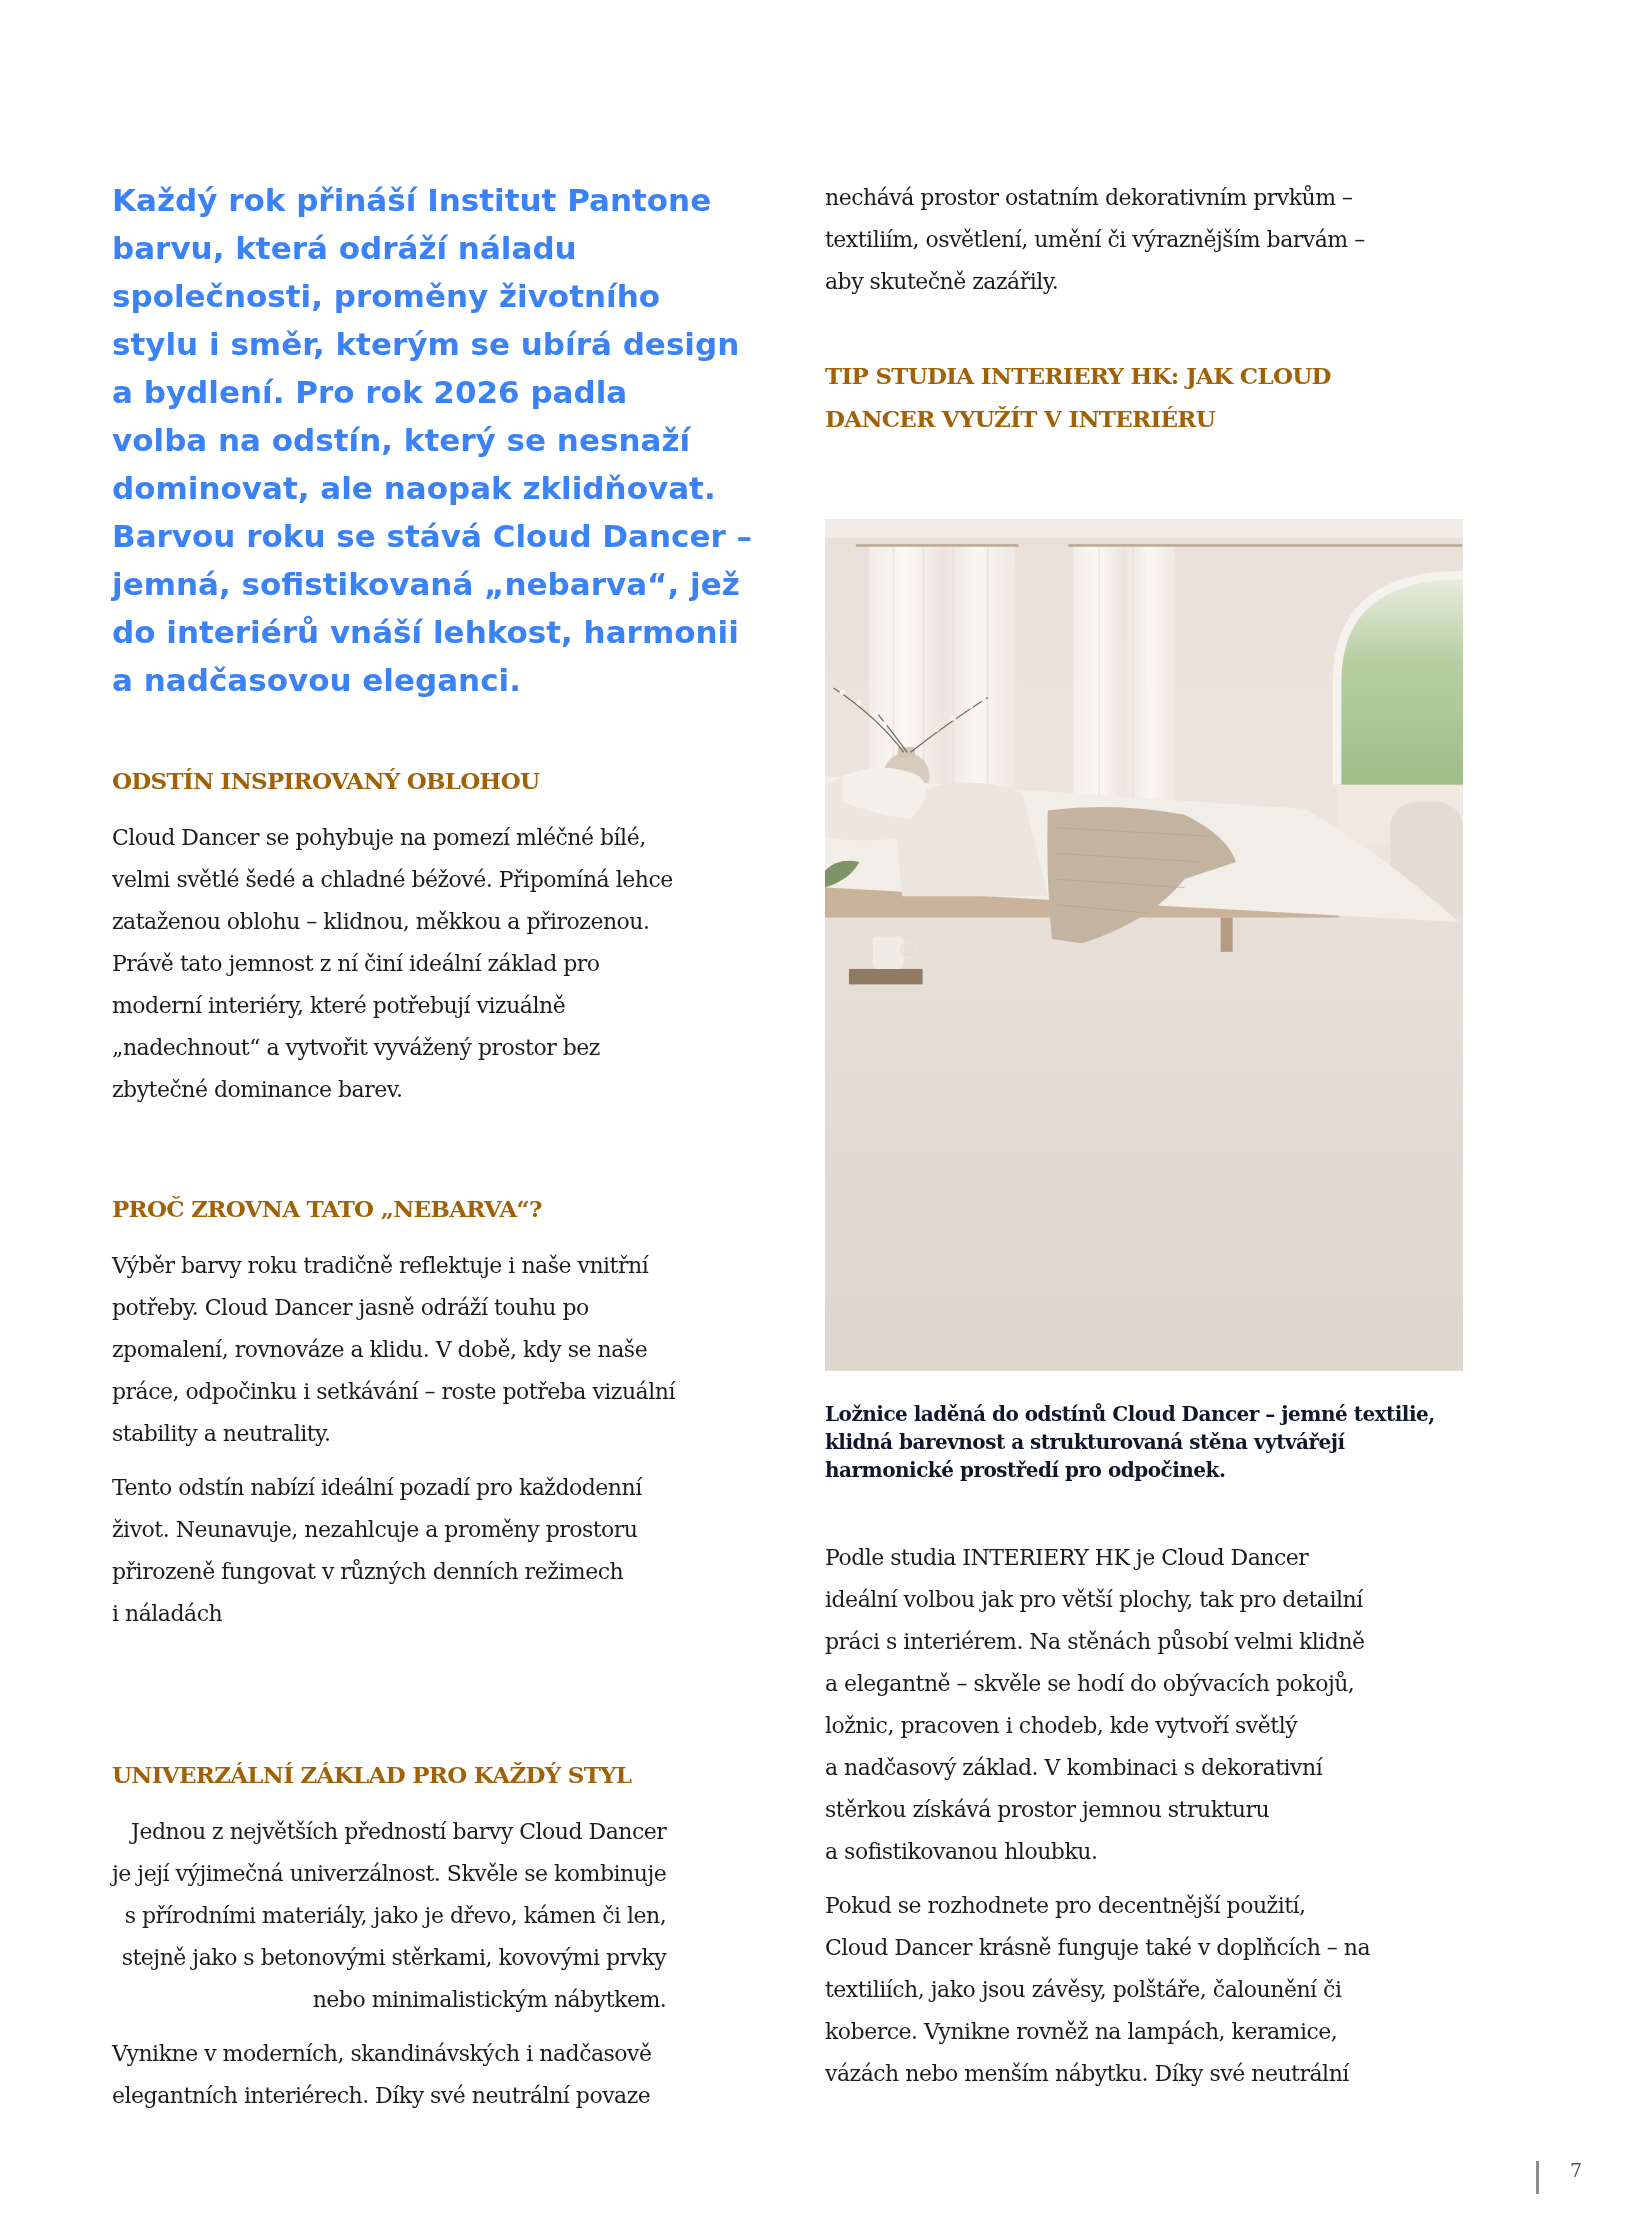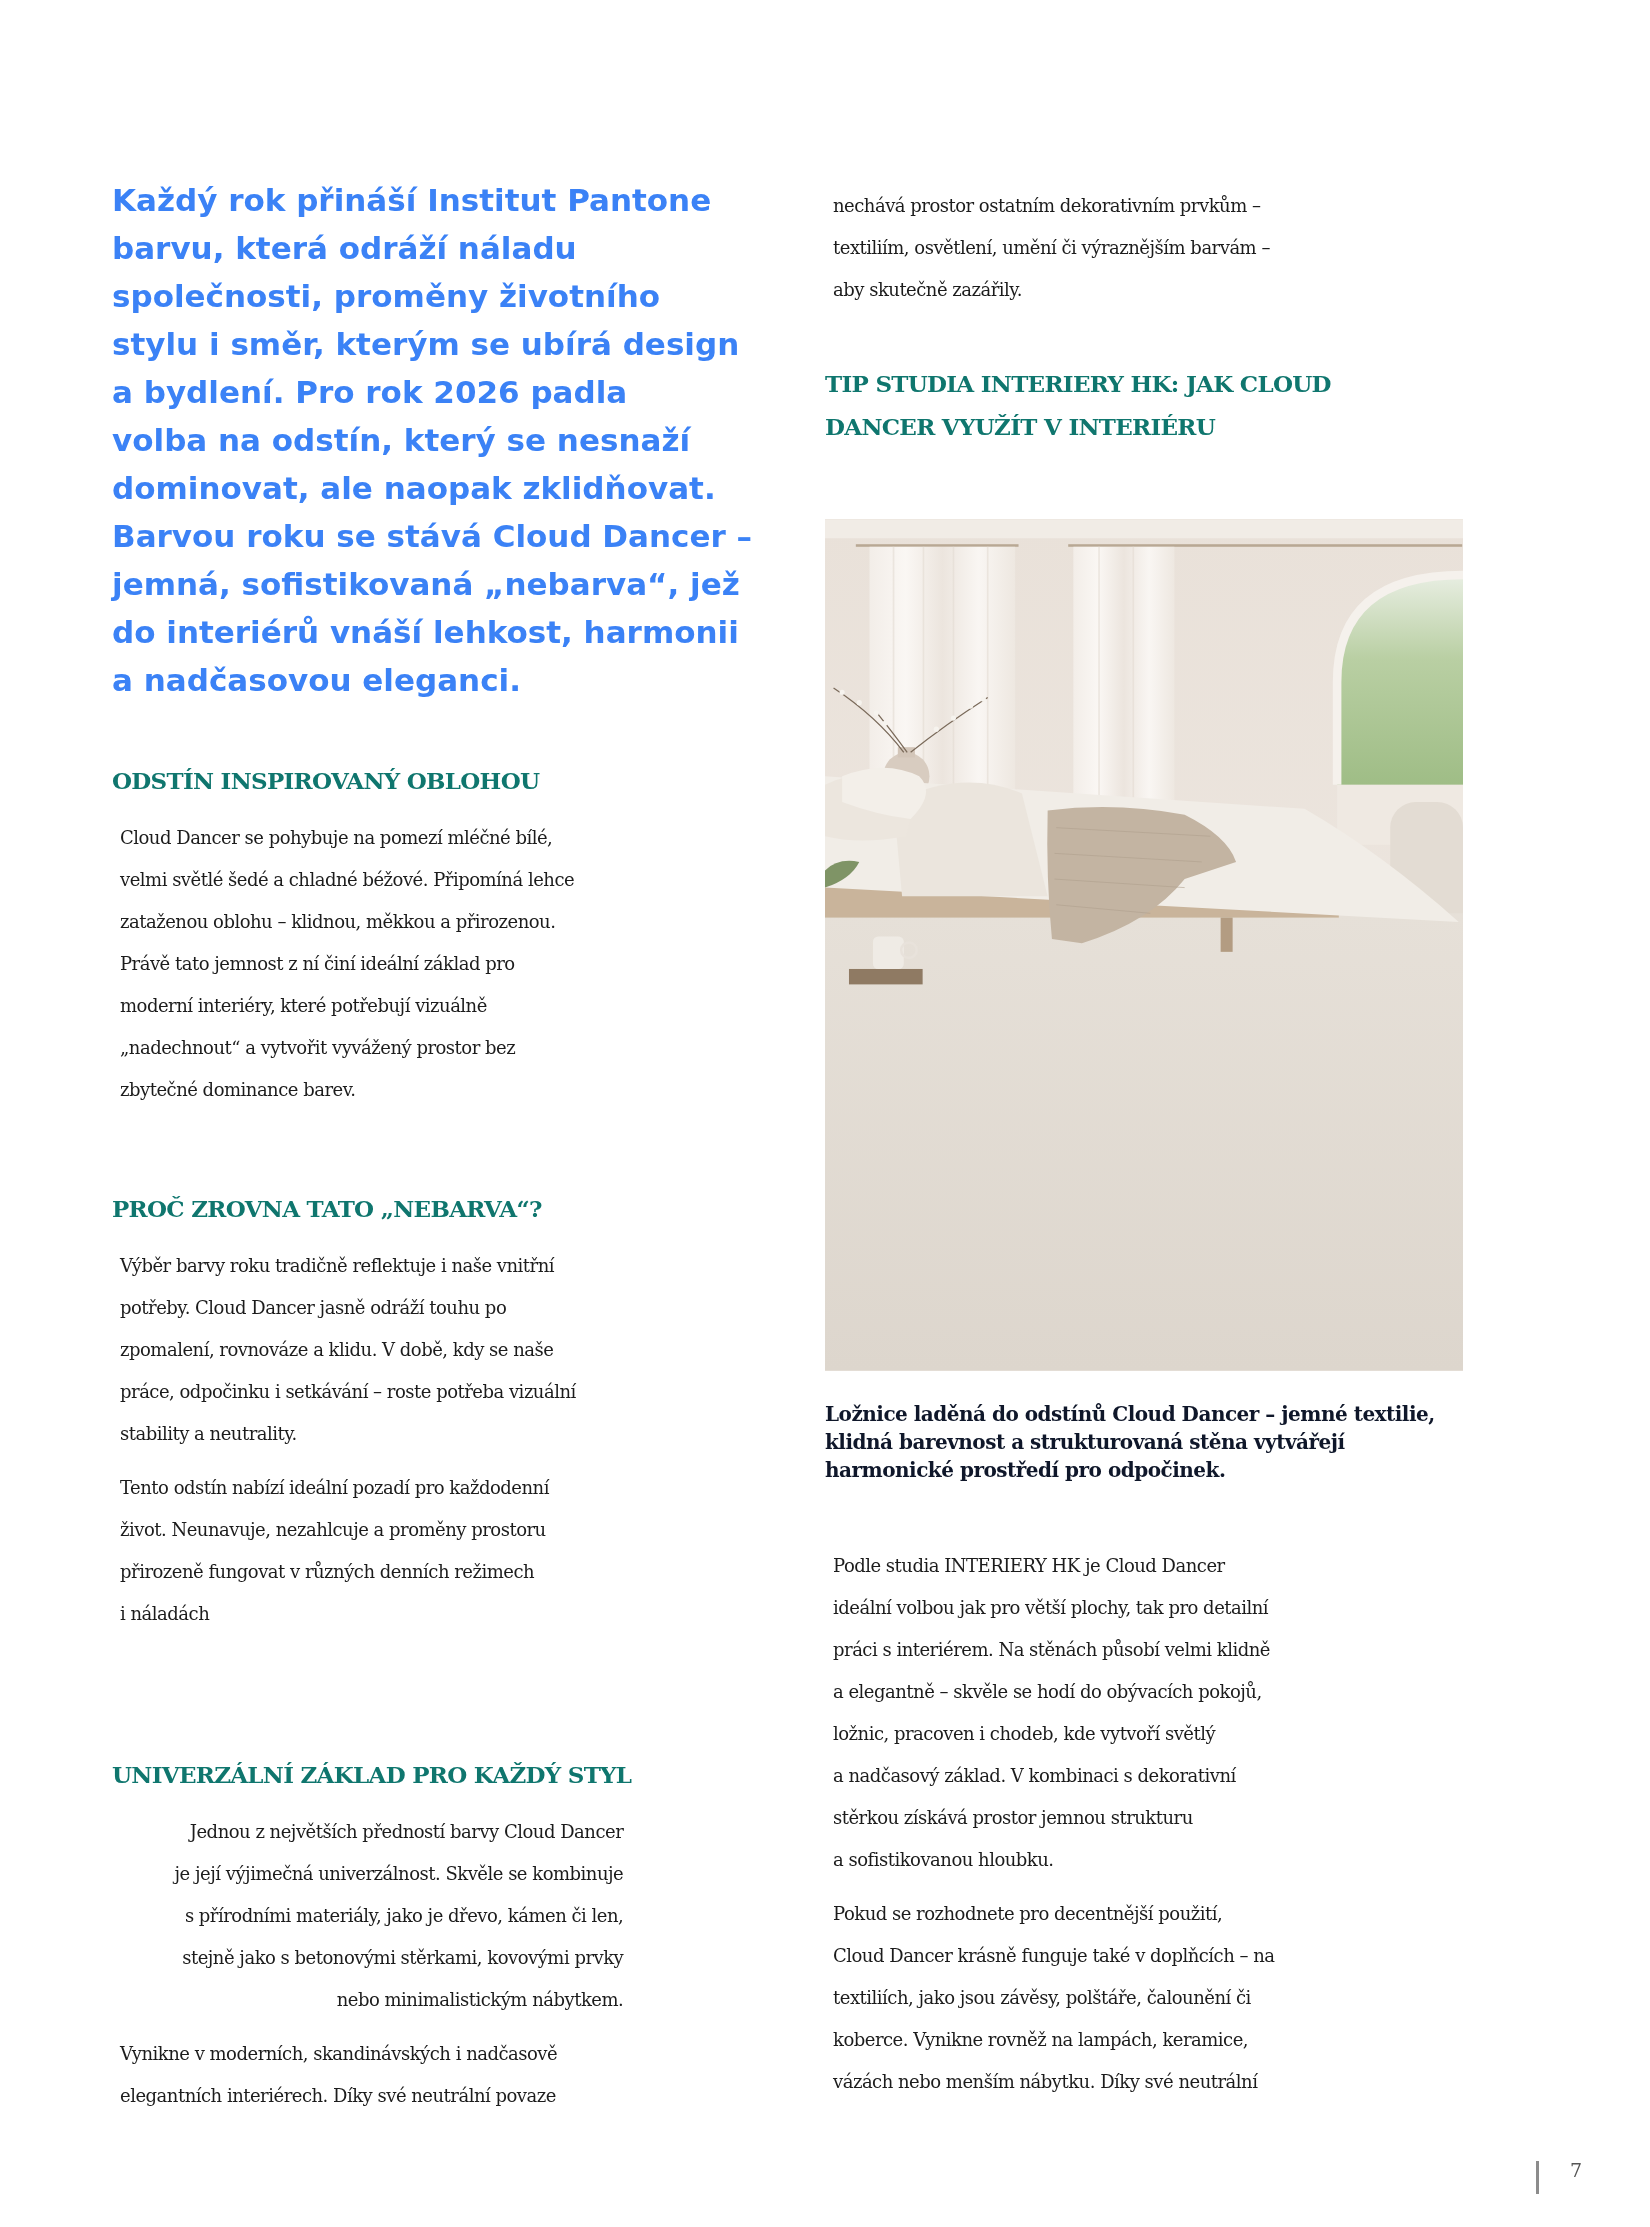--- a/index.html
+++ b/index.html
@@ -7,22 +7,22 @@
     width: 1650px; height: 2227px; background: #ffffff; position: relative; overflow: hidden;
     color: #1c1c1c;
   }
   .lead {
     position: absolute; left: 112px; top: 176px; width: 668px;
     font-family: "DejaVu Sans", sans-serif; font-weight: bold;
     font-size: 31px; line-height: 48px; color: #3b82f6; letter-spacing: 0px;
   }
   .lead span { display: block; white-space: nowrap; }
   .col { position: absolute; font-family: "DejaVu Serif", serif; }
-  .h { font-family: "DejaVu Serif", serif; font-weight: bold; font-size: 23px; line-height: 43px; color: #0f766e; margin: 0; letter-spacing: -0.7px; }
-  .p { font-size: 18px; line-height: 42px; color: #1c1c1c; margin: 8px; letter-spacing: -0.5px; }
+  .h { font-family: "DejaVu Serif", serif; font-weight: bold; font-size: 23px; line-height: 43px; color: #a16207; margin: 0; letter-spacing: -0.7px; }
+  .p { font-size: 22px; line-height: 42px; color: #1c1c1c; margin: 0; letter-spacing: -0.5px; }
   .p span, .h span { display: block; white-space: nowrap; }
   .photo {
     position: absolute; left: 825px; top: 519px; width: 638px; height: 852px; overflow: hidden;
     background: linear-gradient(180deg, #ede6df 0%, #f2ede7 40%, #ece6e0 100%);
   }
   .caption {
     position: absolute; left: 825px; top: 1400px; width: 685px;
     font-family: "DejaVu Serif", serif; font-weight: bold; font-size: 20px; line-height: 28px; color: #0f172a; letter-spacing: -0.5px;
   }
   .caption span { display: block; white-space: nowrap; }

